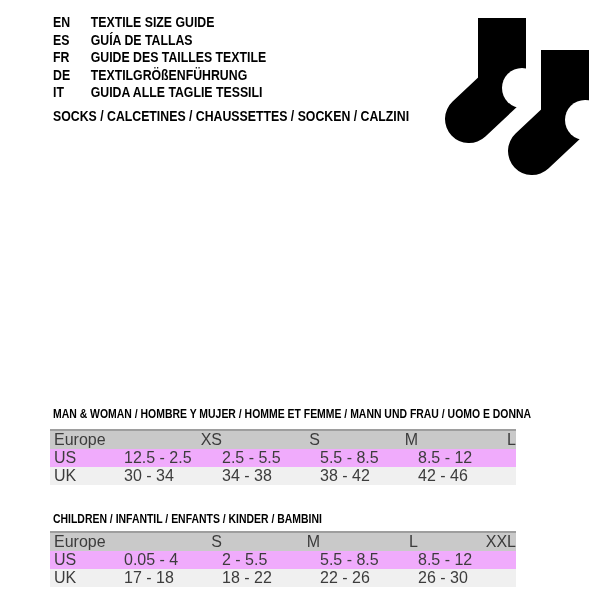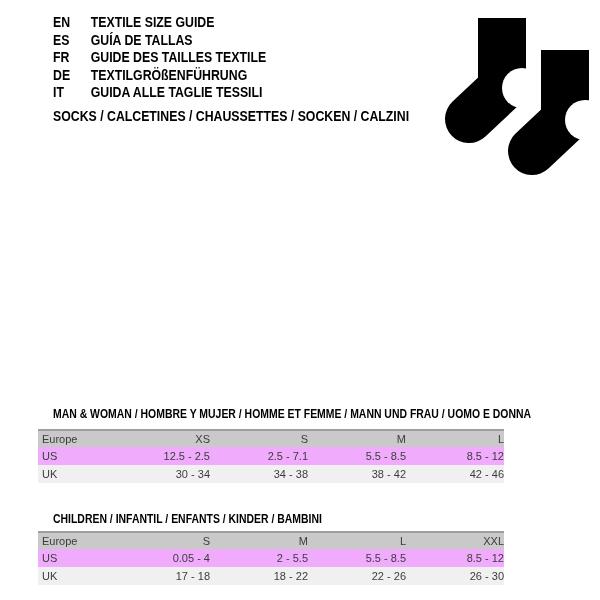--- a/index.html
+++ b/index.html
@@ -64,45 +64,45 @@
     color: var(--title-text, #000000);
     transform: scaleX(0.87);
     transform-origin: 0 0;
     white-space: nowrap;
   }
   .t1-title { top: 406px; }
   .t2-title { top: 511px; }
 
   table.size-table {
     position: absolute;
-    left: 6px;
+    left: 18px;
     width: 466px;
     border-collapse: separate;
     border-spacing: 0;
     table-layout: fixed;
     border-top: 2px solid var(--header-row-border, #9e9e9e);
-    font-size: 11px;
+    font-size: 16px;
     color: var(--table-text, #3c3c3c);
   }
   .t1-table { top: 429px; }
   .t2-table { top: 531px; }
 
   table.size-table col.c-region { width: 74px; }
 
   table.size-table th {
     background: var(--header-row-bg, #c9c9c9);
     height: 16px;
     font-weight: normal;
     text-align: right;
     padding: 0;
     vertical-align: middle;
   }
   table.size-table td {
     height: 18px;
-    text-align: right;
+    text-align: left;
     padding: 0;
     vertical-align: middle;
   }
   table.size-table th:first-child,
   table.size-table td:first-child {
     text-align: left;
     padding-left: 4px;
   }
   table.size-table tr.row-us td { background: #f0abfc; }
   table.size-table tr.row-uk td { background: var(--alt-row-bg, #f0f0f0); }
@@ -164,21 +164,21 @@
         <th>XS</th>
         <th>S</th>
         <th>M</th>
         <th>L</th>
       </tr>
     </thead>
     <tbody>
       <tr class="row-us">
         <td>US</td>
         <td>12.5 - 2.5</td>
-        <td>2.5 - 7.1</td>
+        <td>2.5 - 5.5</td>
         <td>5.5 - 8.5</td>
         <td>8.5 - 12</td>
       </tr>
       <tr class="row-uk">
         <td>UK</td>
         <td>30 - 34</td>
         <td>34 - 38</td>
         <td>38 - 42</td>
         <td>42 - 46</td>
       </tr>

